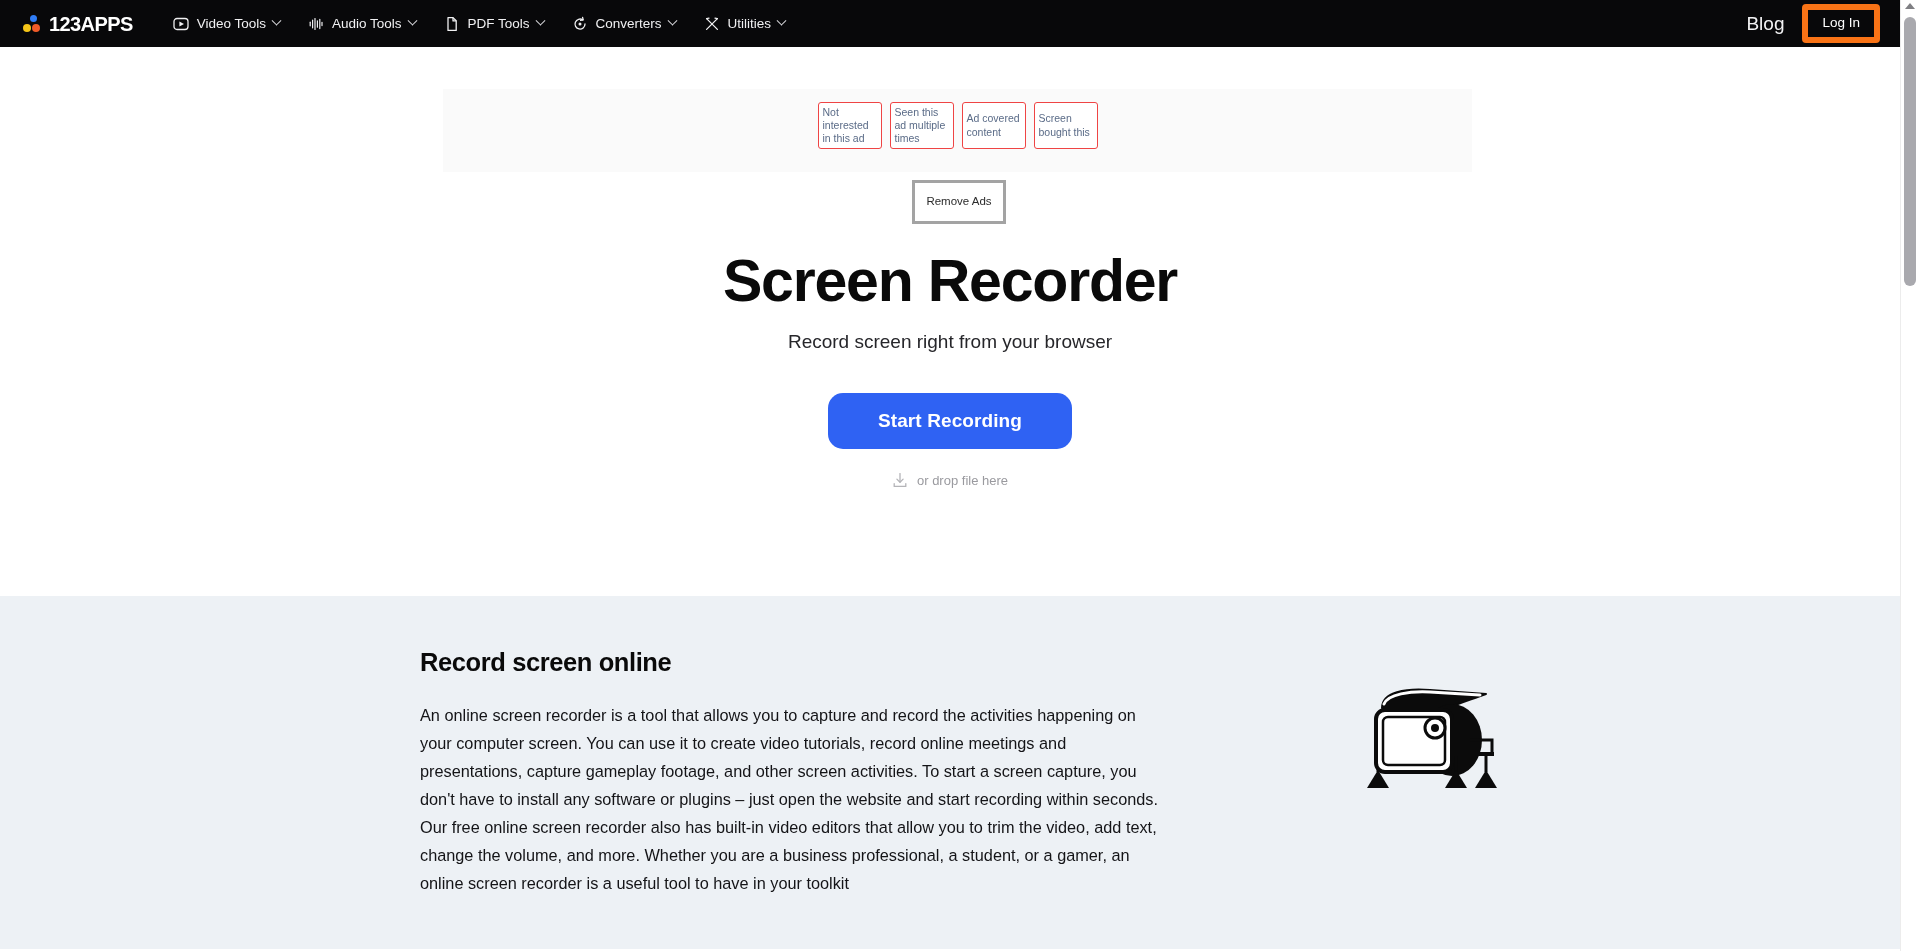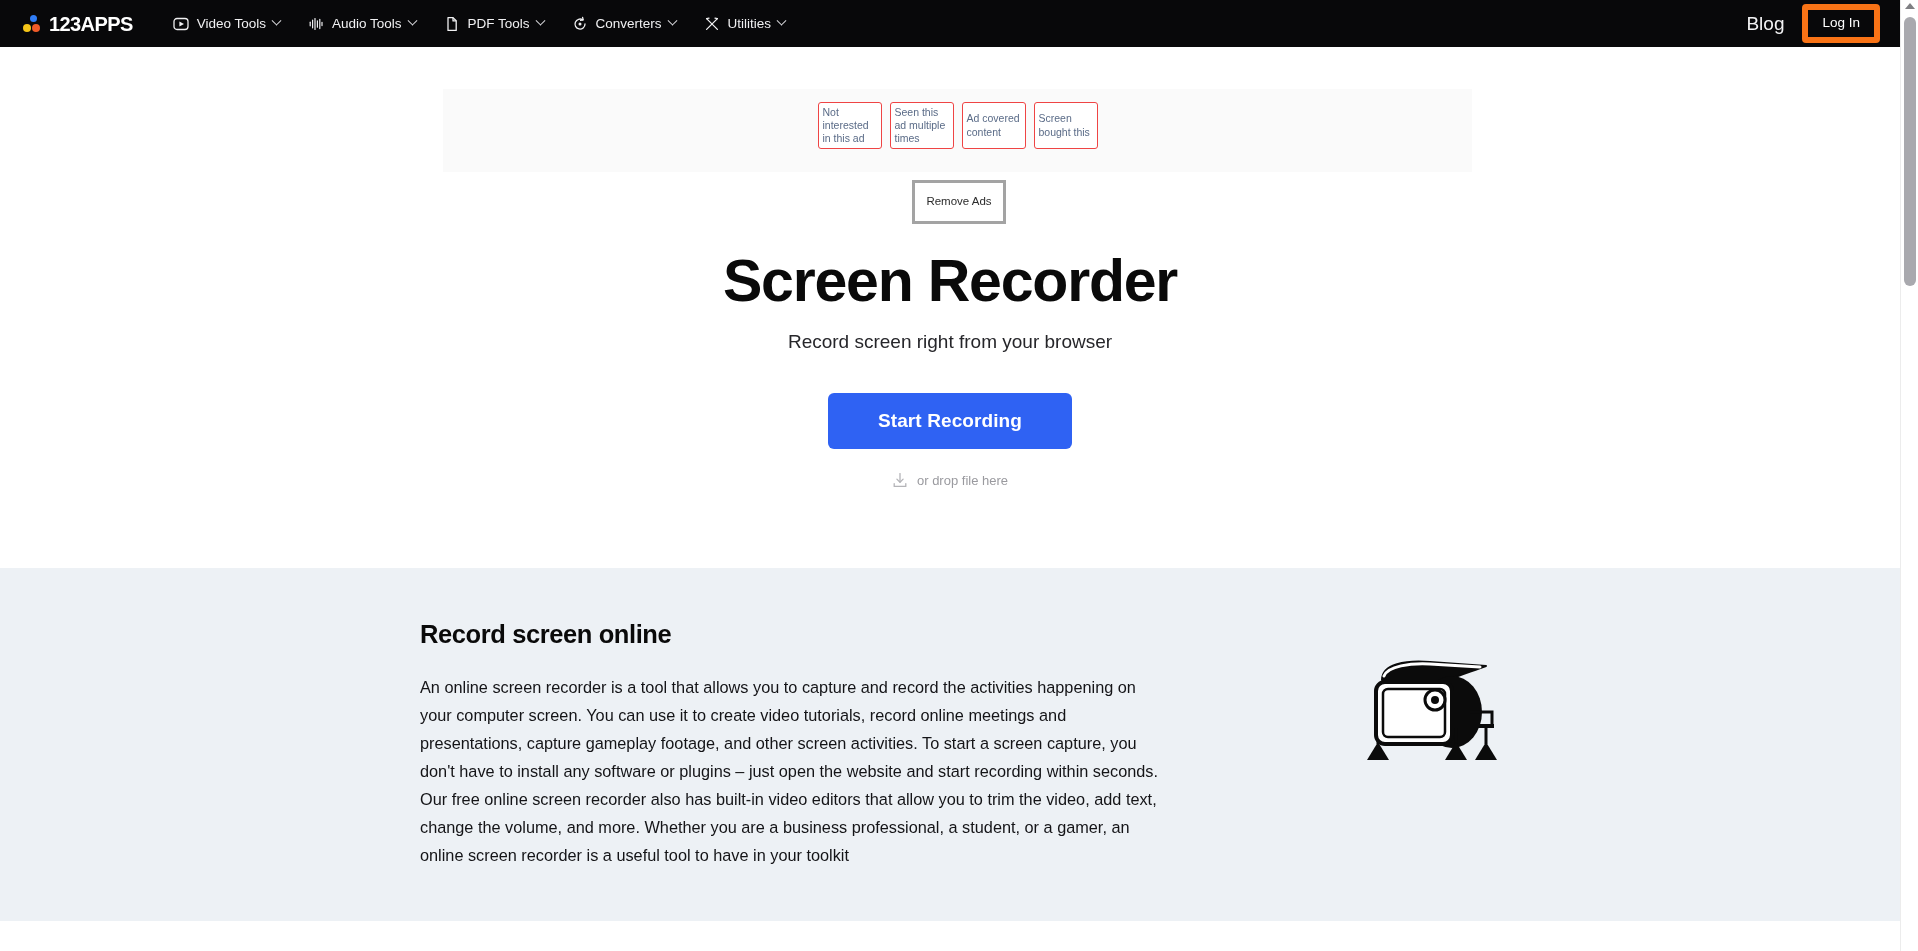--- a/index.html
+++ b/index.html
@@ -200,21 +200,21 @@
     justify-content: center;
   }
   .cta-btn {
     width: 244px;
     height: 56px;
     background: #2f62f3;
     color: #ffffff;
     font-size: 19px;
     font-weight: bold;
     border: none;
-    border-radius: 6px;
+    border-radius: 15px;
     cursor: pointer;
     font-family: inherit;
     letter-spacing: 0.1px;
   }
 
   .drop-row {
     margin-top: 23px;
     display: flex;
     align-items: center;
     justify-content: center;
@@ -224,21 +224,21 @@
   .drop-icon { width: 16px; height: 17px; flex: none; }
   .drop-text {
     font-size: 13px;
     color: #9a9a9f;
   }
 
   
   .info-section {
     position: absolute;
     left: 0;
-    top: 568px;
+    top: 596px;
     width: 1900px;
     height: 353px;
     background: #edf1f5;
   }
   .info-inner {
     position: relative;
     width: 1060px;
     margin: 0 auto;
     padding-top: 52px;
     display: flex;

